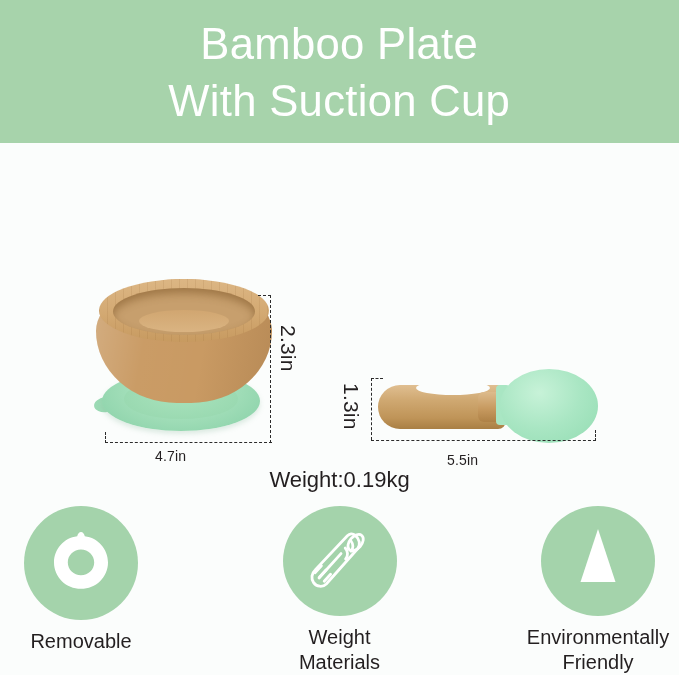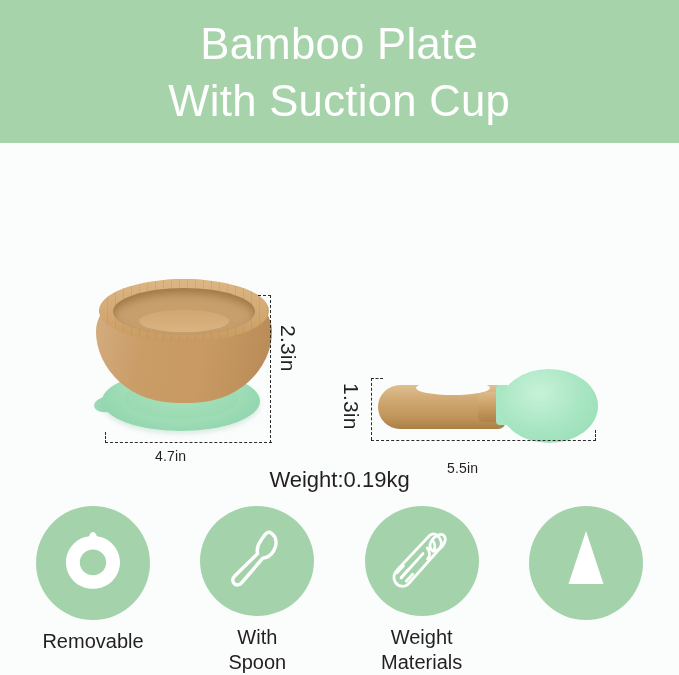--- a/index.html
+++ b/index.html
@@ -266,21 +266,21 @@
 
   
   #features-row {
     position: absolute;
     left: 0;
     top: 500px;
     width: 679px;
     height: 175px;
     display: flex;
     justify-content: space-between;
-    padding: 0 29px;
+    padding: 0 17px;
     box-sizing: border-box;
   }
   .feature-item {
     width: 128px;
     display: flex;
     flex-direction: column;
     align-items: center;
   }
   .feature-circle {
     width: 114px;
@@ -345,47 +345,36 @@
       <div class="spoon-head"></div>
     </div>
 
     <div class="dim-line-v" style="left:371px; top:235px; height:62px;"></div>
     <div class="dim-tick-h" style="left:371px; top:235px; width:12px;"></div>
 
     <div class="dim-line-h" style="left:371px; top:297px; width:225px;"></div>
     <div class="dim-line-v" style="left:595px; top:287px; height:11px;"></div>
 
     <div class="dim-label-vert" style="left:363px; top:240px;">1.3in</div>
-    <div class="dim-label" style="left:447px; top:317px;">5.5in</div>
+    <div class="dim-label" style="left:447px; top:309px;">5.5in</div>
 
     <div id="weight-label">Weight:0.19kg</div>
   </div>
 
   <div id="features-row">
 
     <div class="feature-item">
       <div class="feature-circle">
         <svg width="80" height="80" viewBox="0 0 80 80">
           <path d="M40 9 C38.2 9 36.8 10.8 36.2 13.2 C23.0 14.8 13 25.9 13 39.4 C13 54.0 25.1 65.8 40 65.8 C54.9 65.8 67 54.0 67 39.4 C67 25.9 57.0 14.8 43.8 13.2 C43.2 10.8 41.8 9 40 9 Z M40 26.6 C47.3 26.6 53.2 32.3 53.2 39.4 C53.2 46.5 47.3 52.2 40 52.2 C32.7 52.2 26.8 46.5 26.8 39.4 C26.8 32.3 32.7 26.6 40 26.6 Z" fill="#ffffff" fill-rule="evenodd"></path>
         </svg>
       </div>
       <div class="feature-caption">Removable</div>
     </div>
 
-    <div class="feature-item">
-      <div class="feature-circle">
-        <svg width="80" height="80" viewBox="0 0 80 80">
-          <g fill="none" stroke="#ffffff" stroke-width="3.4" stroke-linejoin="round" stroke-linecap="round">
-            <path d="M54.6 12.4 C59.6 16.0 60.6 23.6 56.6 30.0 C53.9 34.3 49.7 36.9 45.8 37.1 L24.6 61.9 C22.6 64.3 19.3 64.6 17.3 62.7 C15.3 60.8 15.3 57.5 17.4 55.3 L40.6 32.6 C39.7 28.8 40.8 23.8 43.7 19.7 C47.7 14.0 50.0 9.1 54.6 12.4 Z"></path>
-          </g>
-        </svg>
-      </div>
-      <div class="feature-caption">With
-Spoon</div>
-    </div>
 
     <div class="feature-item">
       <div class="feature-circle">
         <svg width="80" height="80" viewBox="0 0 80 80">
           <g fill="none" stroke="#ffffff" stroke-width="2.8" stroke-linejoin="round" stroke-linecap="round">
             <path d="M55.0 14.2 C59.6 18.0 60.8 23.6 57.6 27.8 L26.3 63.0 C22.6 66.6 16.6 65.8 13.6 61.6 C10.8 57.6 11.6 52.3 15.2 48.9 L47.4 14.7 C49.5 12.6 52.6 12.2 55.0 14.2 Z"></path>
             <ellipse cx="55.6" cy="21.6" rx="6.0" ry="9.4" transform="rotate(41 55.6 21.6)"></ellipse>
             <path d="M51.0 20.0 C53.4 23.0 53.6 27.6 51.0 30.2"></path>
             <path d="M45.2 27.0 C48.0 30.0 48.4 35.0 45.6 38.0"></path>
             <path d="M21.4 44.8 L15.0 51.8"></path>
@@ -398,16 +387,18 @@
       <div class="feature-caption">Weight
 Materials</div>
     </div>
 
     <div class="feature-item">
       <div class="feature-circle">
         <svg width="80" height="80" viewBox="0 0 80 80">
           <path d="M40 8 L57.5 61 L22.5 61 Z" fill="#ffffff"></path>
         </svg>
       </div>
+      <div class="feature-caption">Environmentally
+Friendly</div>
     </div>
 
   </div>
 </div>
 
 </body></html>

